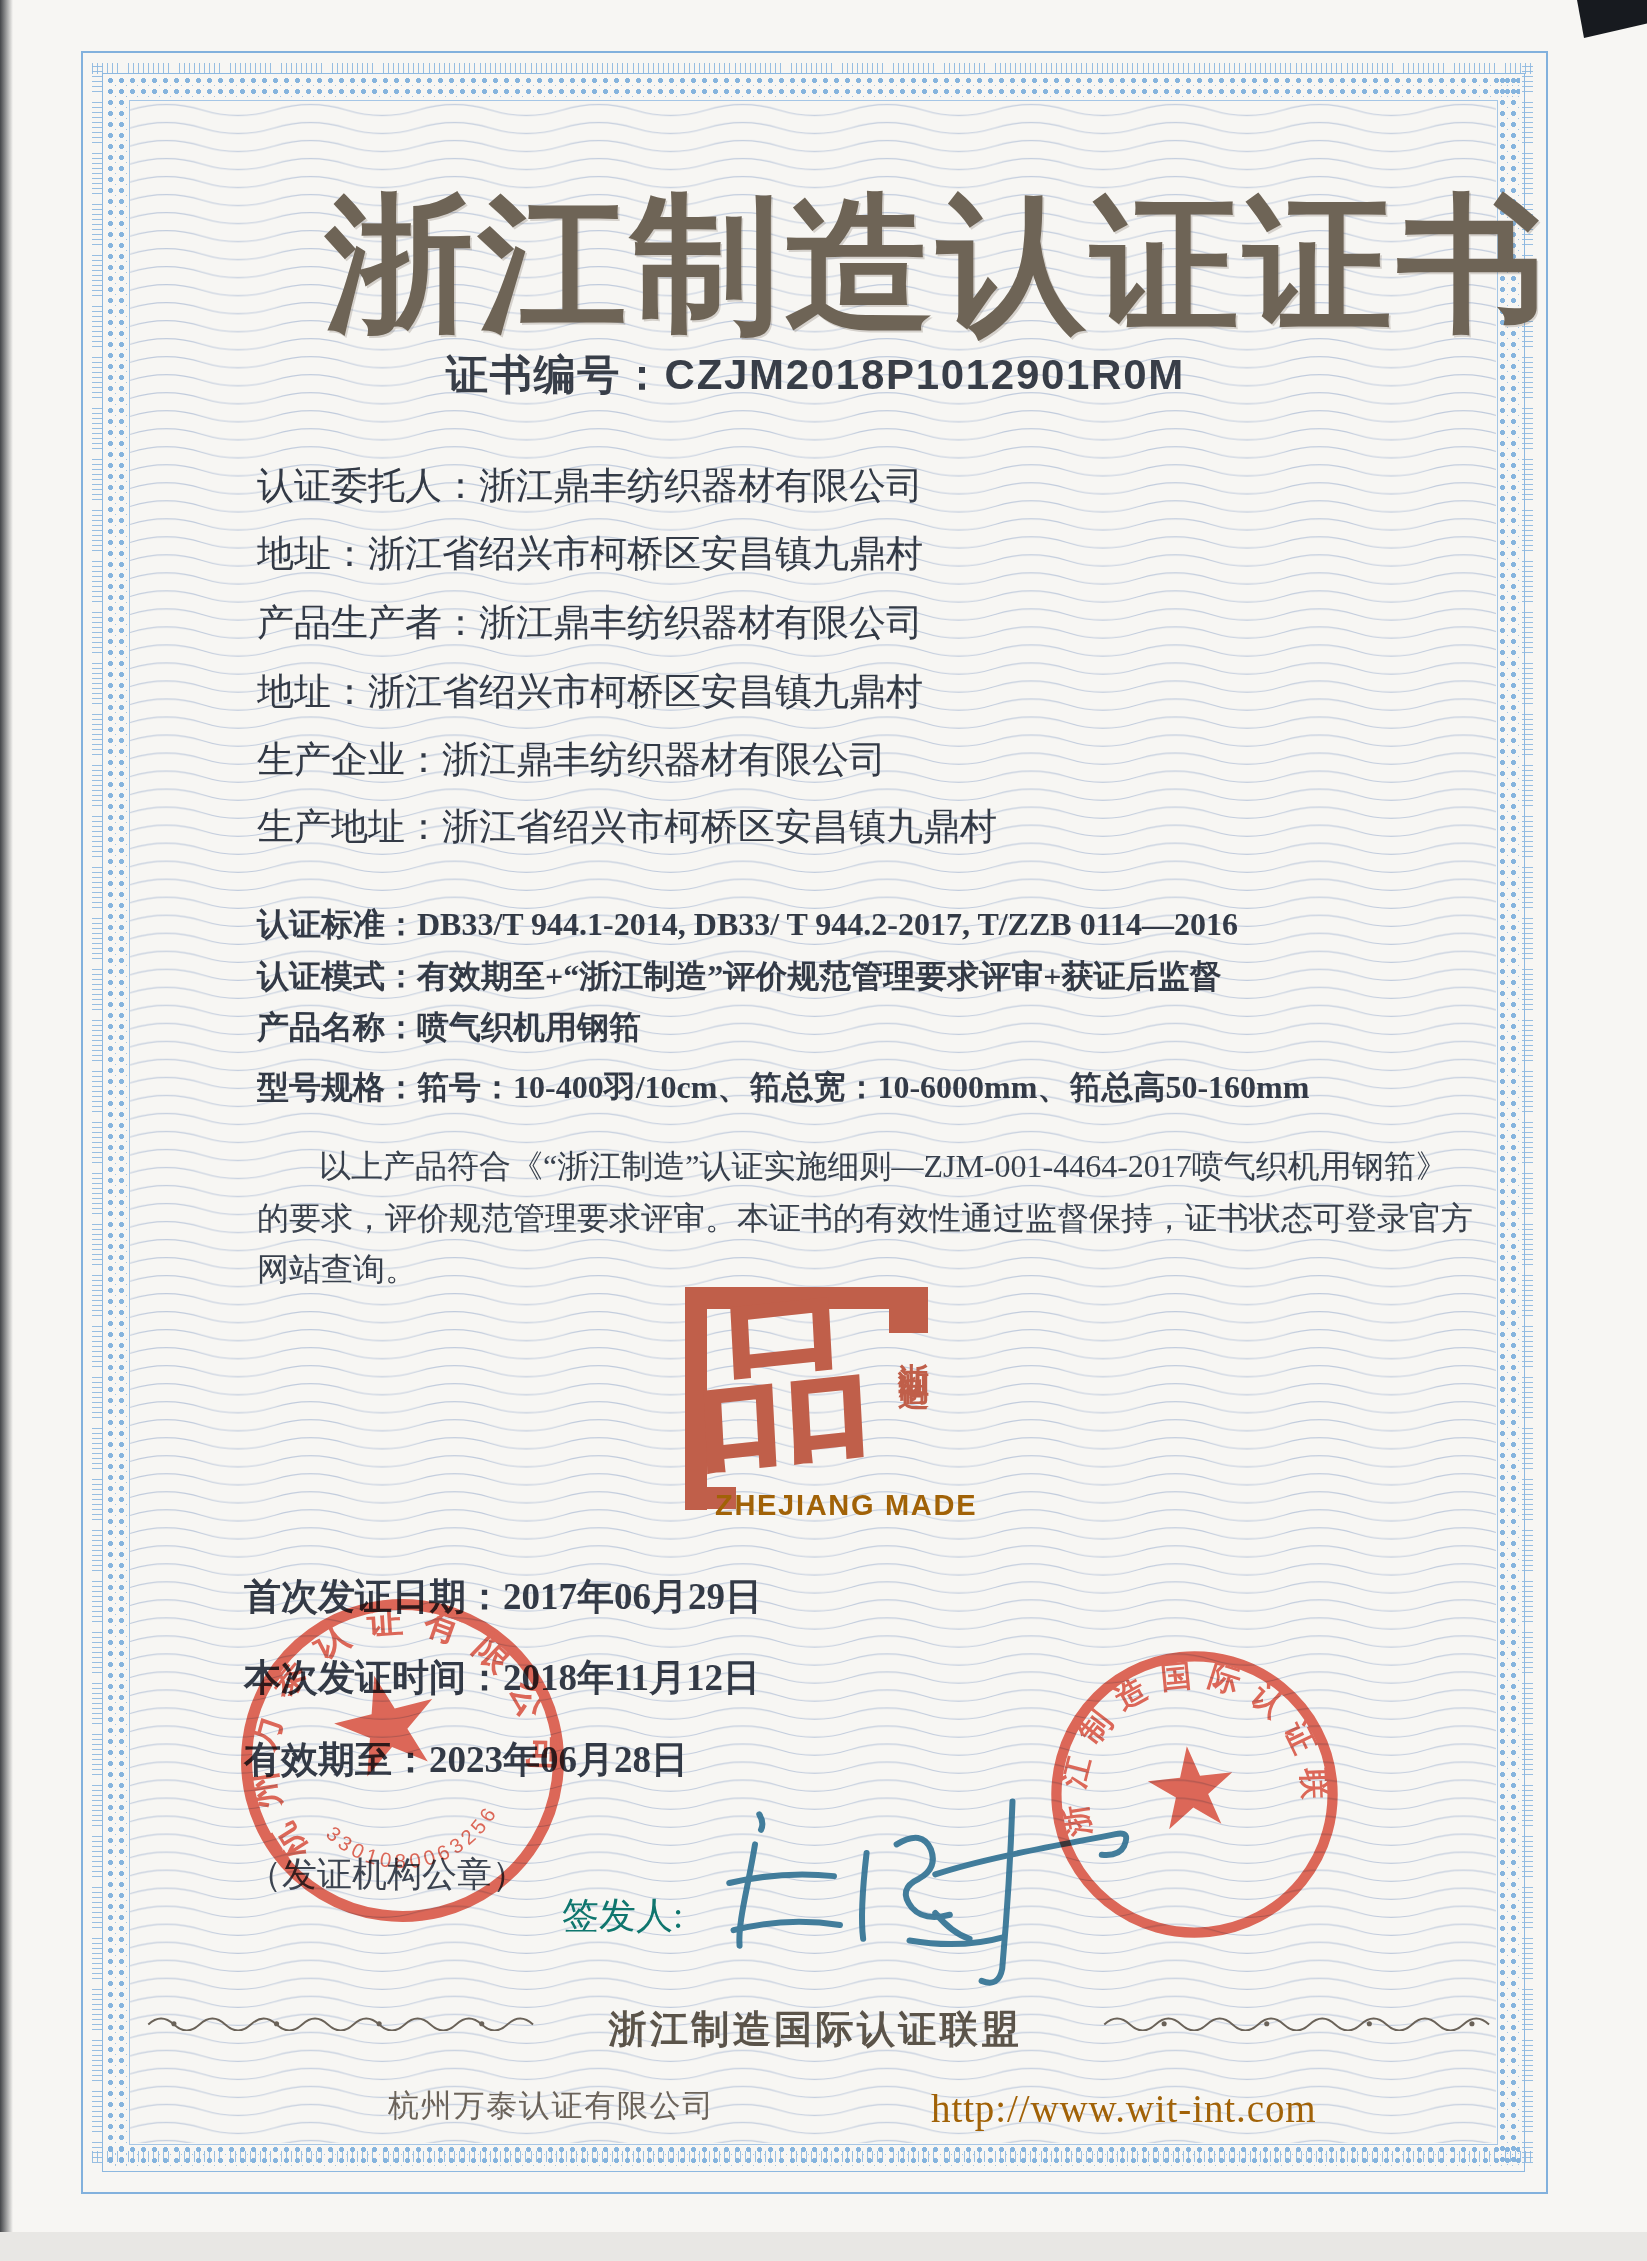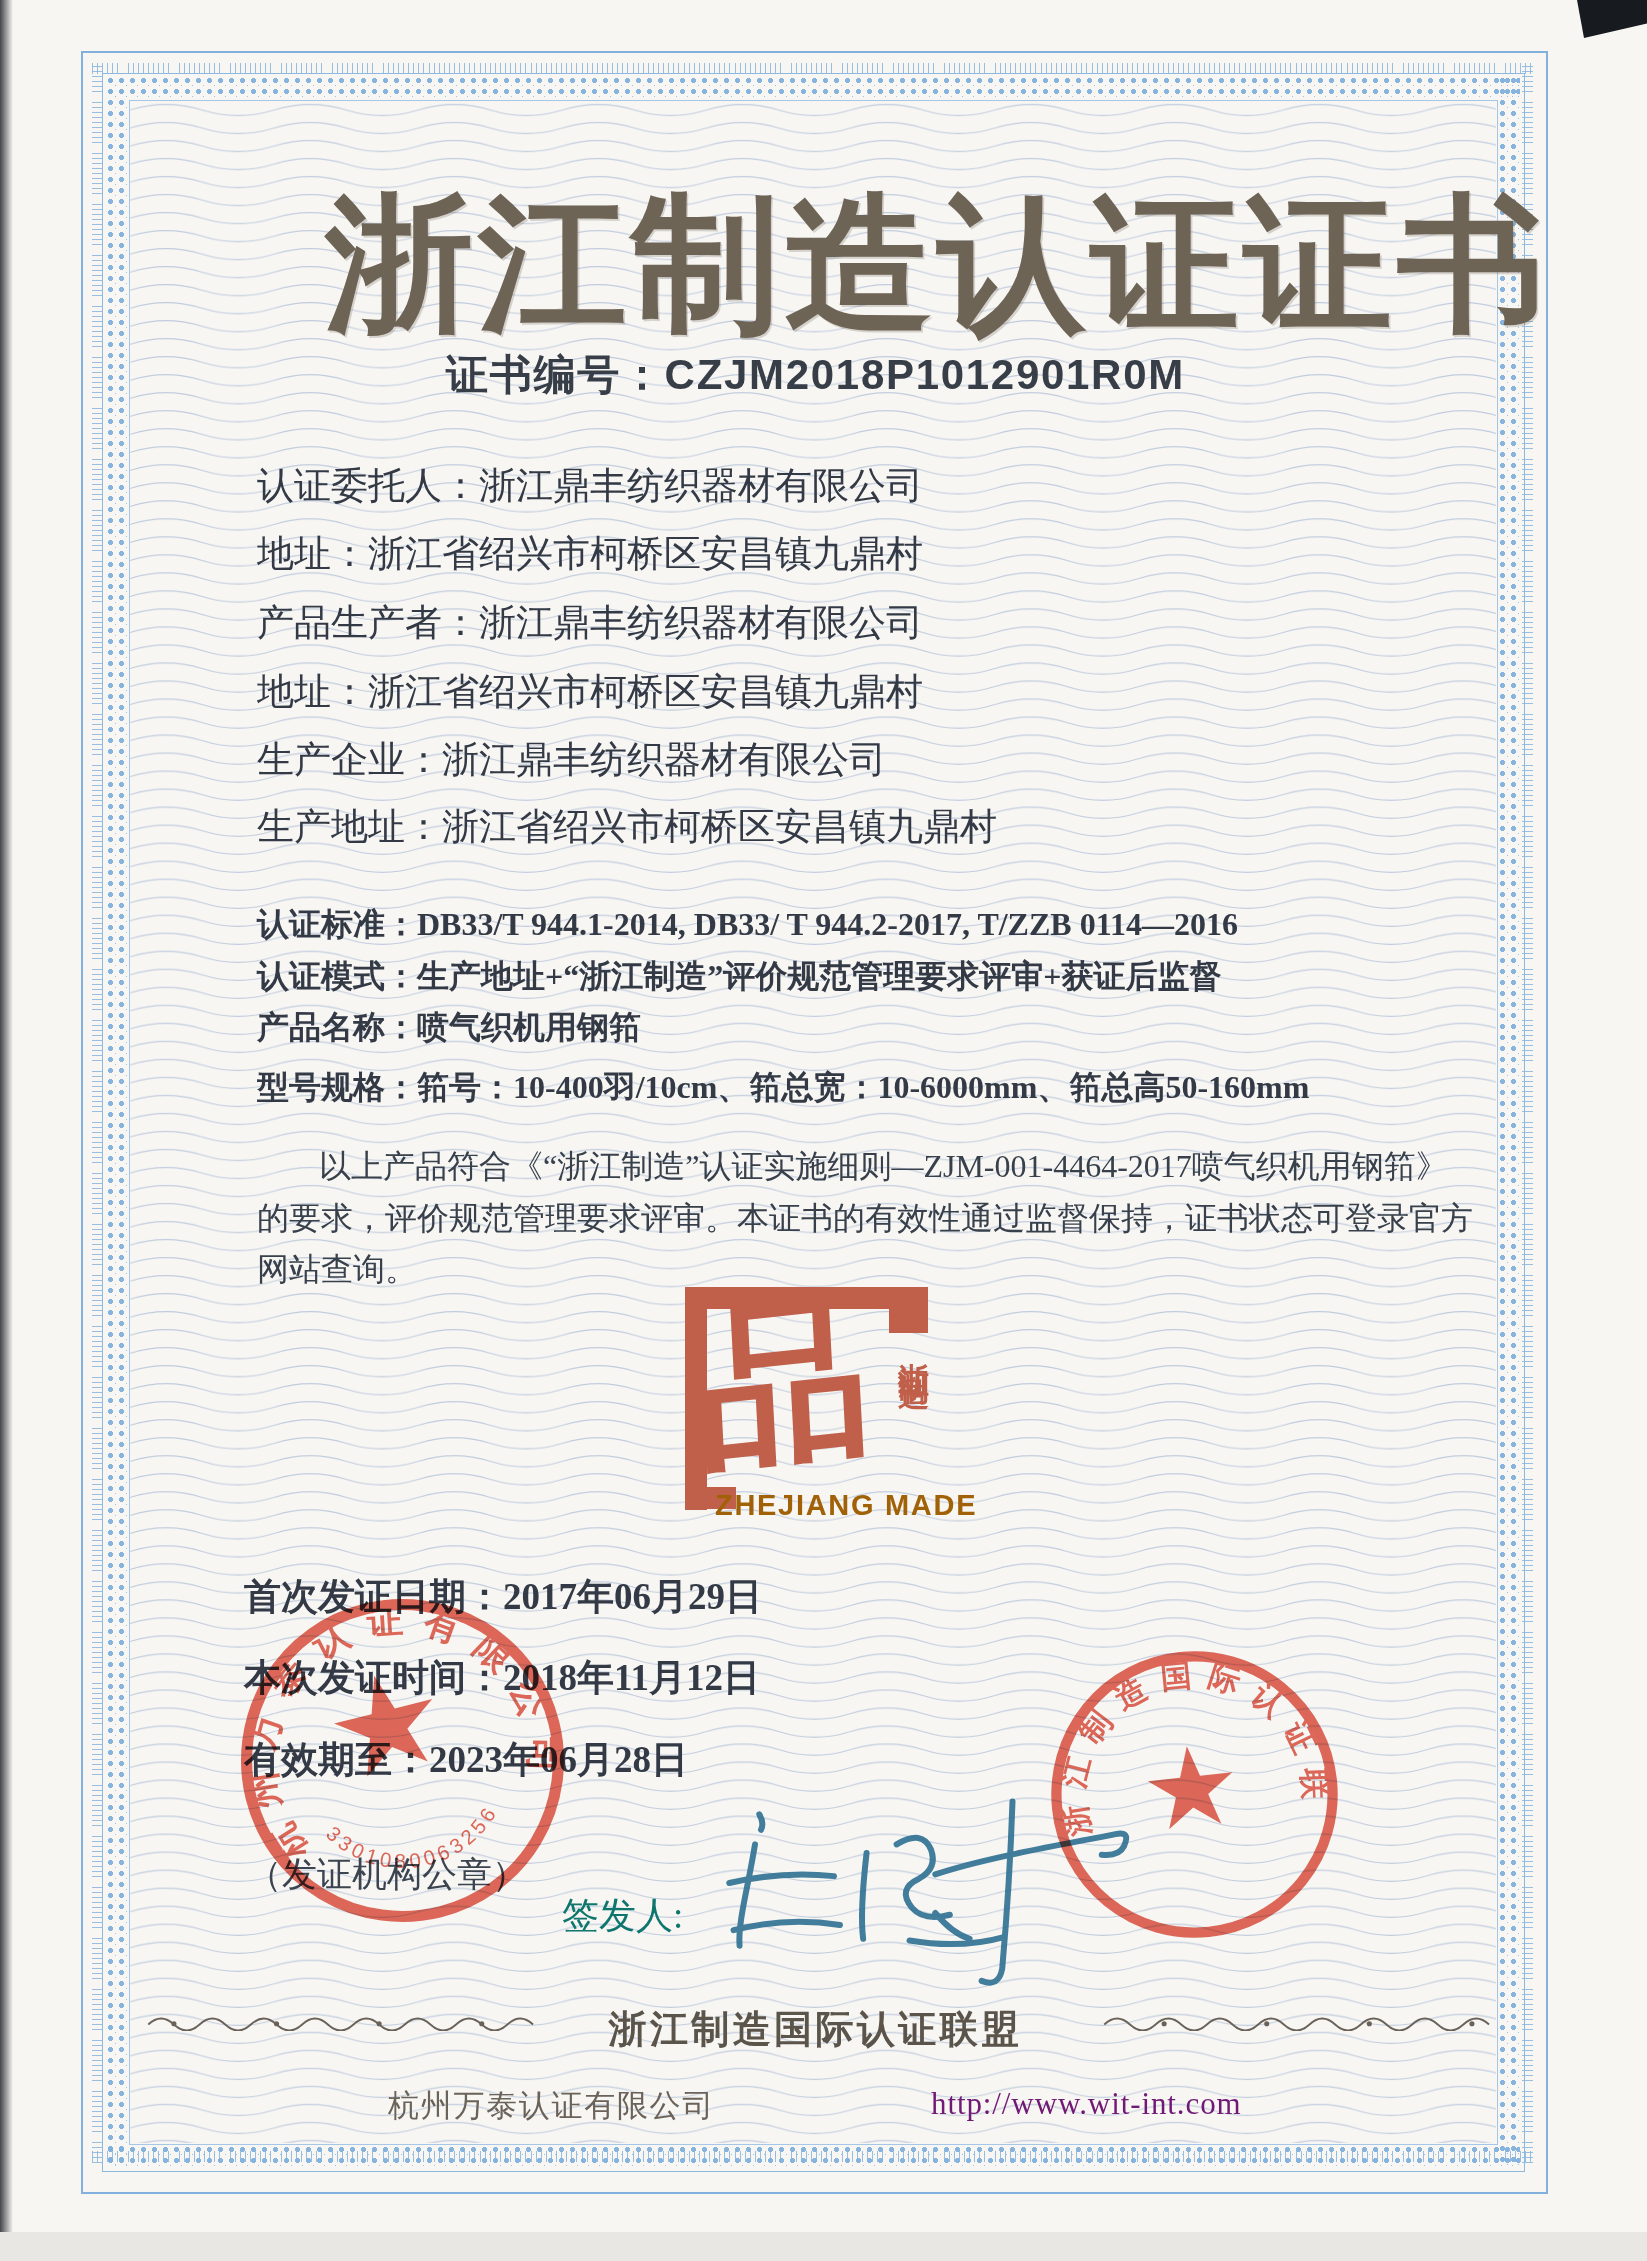--- a/index.html
+++ b/index.html
@@ -48,21 +48,21 @@
     font-size:31px;font-weight:bold;color:#c05f4a;letter-spacing:5.1px;
     font-family:"Liberation Sans","DejaVu Sans",sans-serif;}
   .logo-cap{left:715px;top:1489px;font-size:29px;font-weight:bold;color:#a16207;
     letter-spacing:1.7px;font-family:"Liberation Sans","DejaVu Sans",sans-serif;}
   
   .stamp{mix-blend-mode:multiply;opacity:.88;}
   
   .foot-title{left:81px;top:2004px;width:1469px;text-align:center;
     font-size:38px;font-weight:bold;color:#5b544a;letter-spacing:3.4px;}
   .foot-co{left:388px;top:2085px;font-size:31px;color:#6b635a;letter-spacing:1.7px;}
-  .foot-url{left:931px;top:2086px;font-size:31px;color:#701a75;letter-spacing:0.9px;}
+  .foot-url{left:931px;top:2086px;font-size:39px;color:#a16207;letter-spacing:0.9px;}
 </style>
 </head>
 <body>
 
 <div class="abs paper"></div>
 
 <svg class="abs" style="left:130px;top:101px;" width="1366" height="2042" viewBox="0 0 1592 2380">
   <defs>
     <pattern id="wv" width="168" height="21" patternUnits="userSpaceOnUse">
       <path d="M0,10.5 q42,-13 84,0 t84,0" fill="none" stroke="#b6c3d9" stroke-width="1.3" opacity="0.85"></path>
@@ -87,21 +87,21 @@
 <div class="abs cert-no">证书编号：CZJM2018P1012901R0M</div>
 
 <div class="abs tline ink" style="top:461px;">认证委托人：浙江鼎丰纺织器材有限公司</div>
 <div class="abs tline ink" style="top:529px;">地址：浙江省绍兴市柯桥区安昌镇九鼎村</div>
 <div class="abs tline ink" style="top:598px;">产品生产者：浙江鼎丰纺织器材有限公司</div>
 <div class="abs tline ink" style="top:667px;">地址：浙江省绍兴市柯桥区安昌镇九鼎村</div>
 <div class="abs tline ink" style="top:735px;">生产企业：浙江鼎丰纺织器材有限公司</div>
 <div class="abs tline ink" style="top:802px;">生产地址：浙江省绍兴市柯桥区安昌镇九鼎村</div>
 
 <div class="abs dline ink" style="top:903px;">认证标准：DB33/T 944.1-2014, DB33/ T 944.2-2017, T/ZZB 0114—2016</div>
-<div class="abs dline ink" style="top:955px;">认证模式：生产地址+“浙江制造”评价规范管理要求评审+获证后监督</div>
+<div class="abs dline ink" style="top:955px;">认证模式：有效期至+“浙江制造”评价规范管理要求评审+获证后监督</div>
 <div class="abs dline ink" style="top:1006px;">产品名称：喷气织机用钢筘</div>
 <div class="abs dline ink" style="top:1058px;margin-top:8px;">型号规格：筘号：10-400羽/10cm、筘总宽：10-6000mm、筘总高50-160mm</div>
 
 <div class="abs pline" style="top:1145px;left:319px;">以上产品符合《“浙江制造”认证实施细则—ZJM-001-4464-2017喷气织机用钢筘》</div>
 <div class="abs pline" style="top:1197px;">的要求，评价规范管理要求评审。本证书的有效性通过监督保持，证书状态可登录官方</div>
 <div class="abs pline" style="top:1248px;">网站查询。</div>
 
 <div class="abs logo-bar" style="left:685px;top:1287px;width:206px;height:22px;"></div>
 <div class="abs logo-bar" style="left:889px;top:1287px;width:39px;height:46px;"></div>
 <div class="abs logo-bar" style="left:685px;top:1287px;width:22px;height:223px;"></div>

